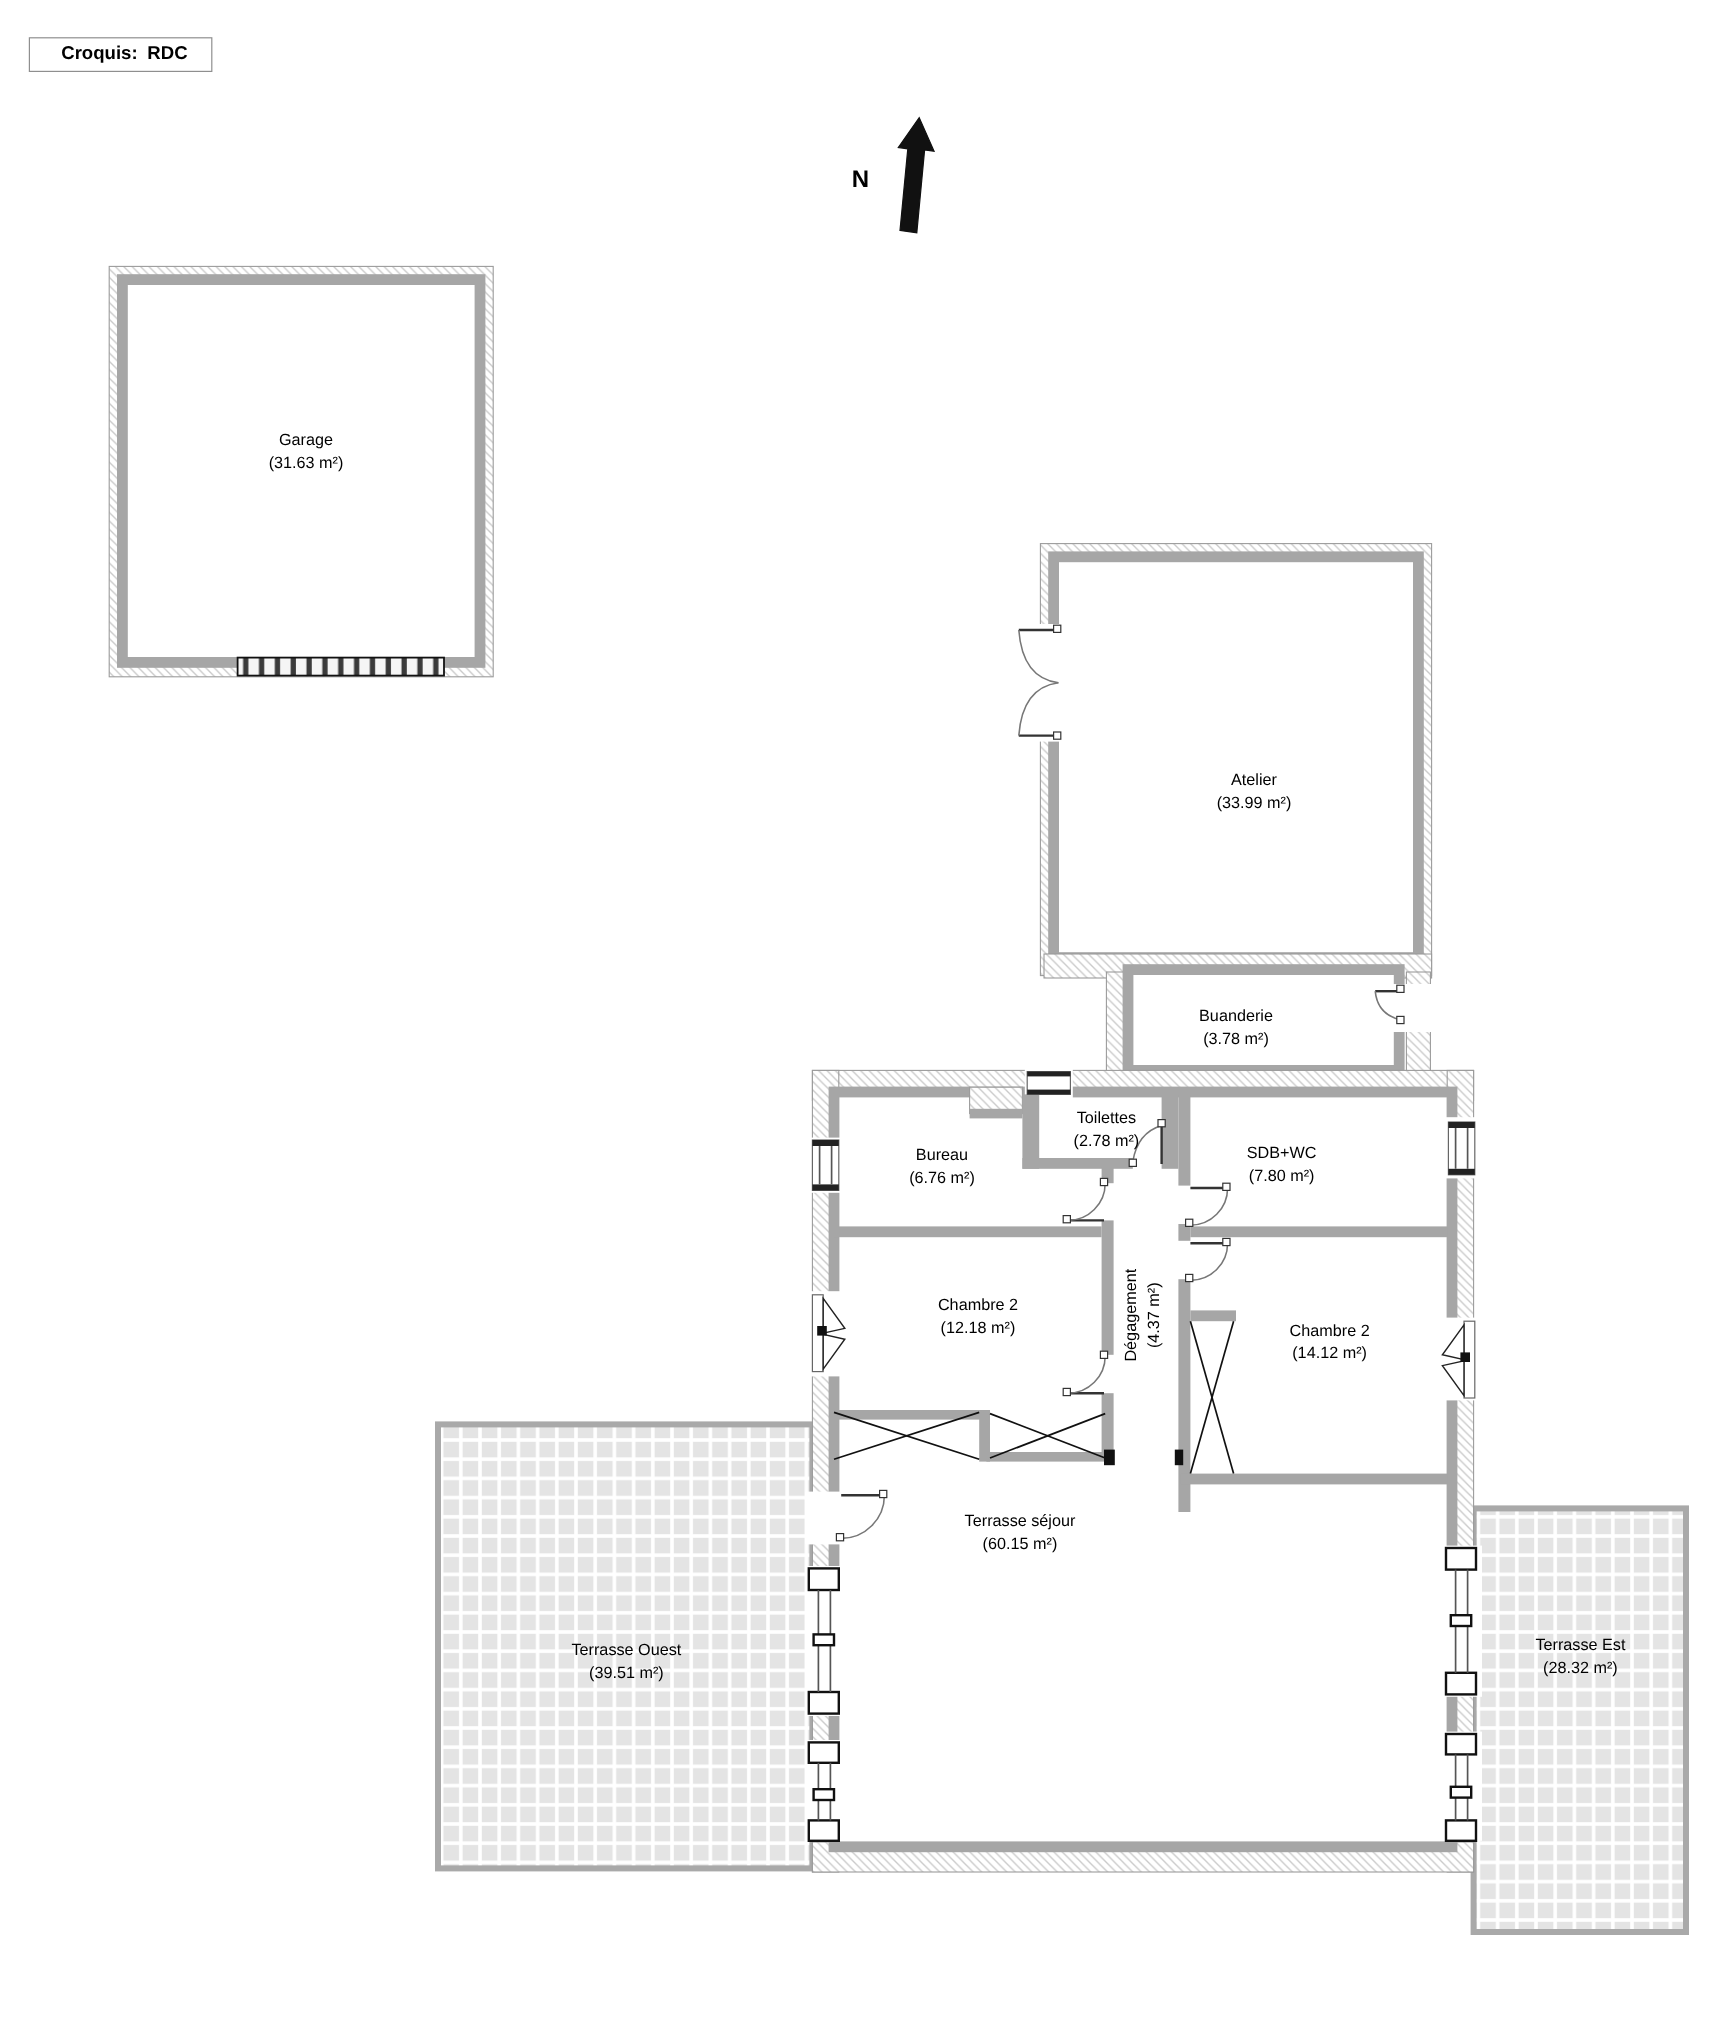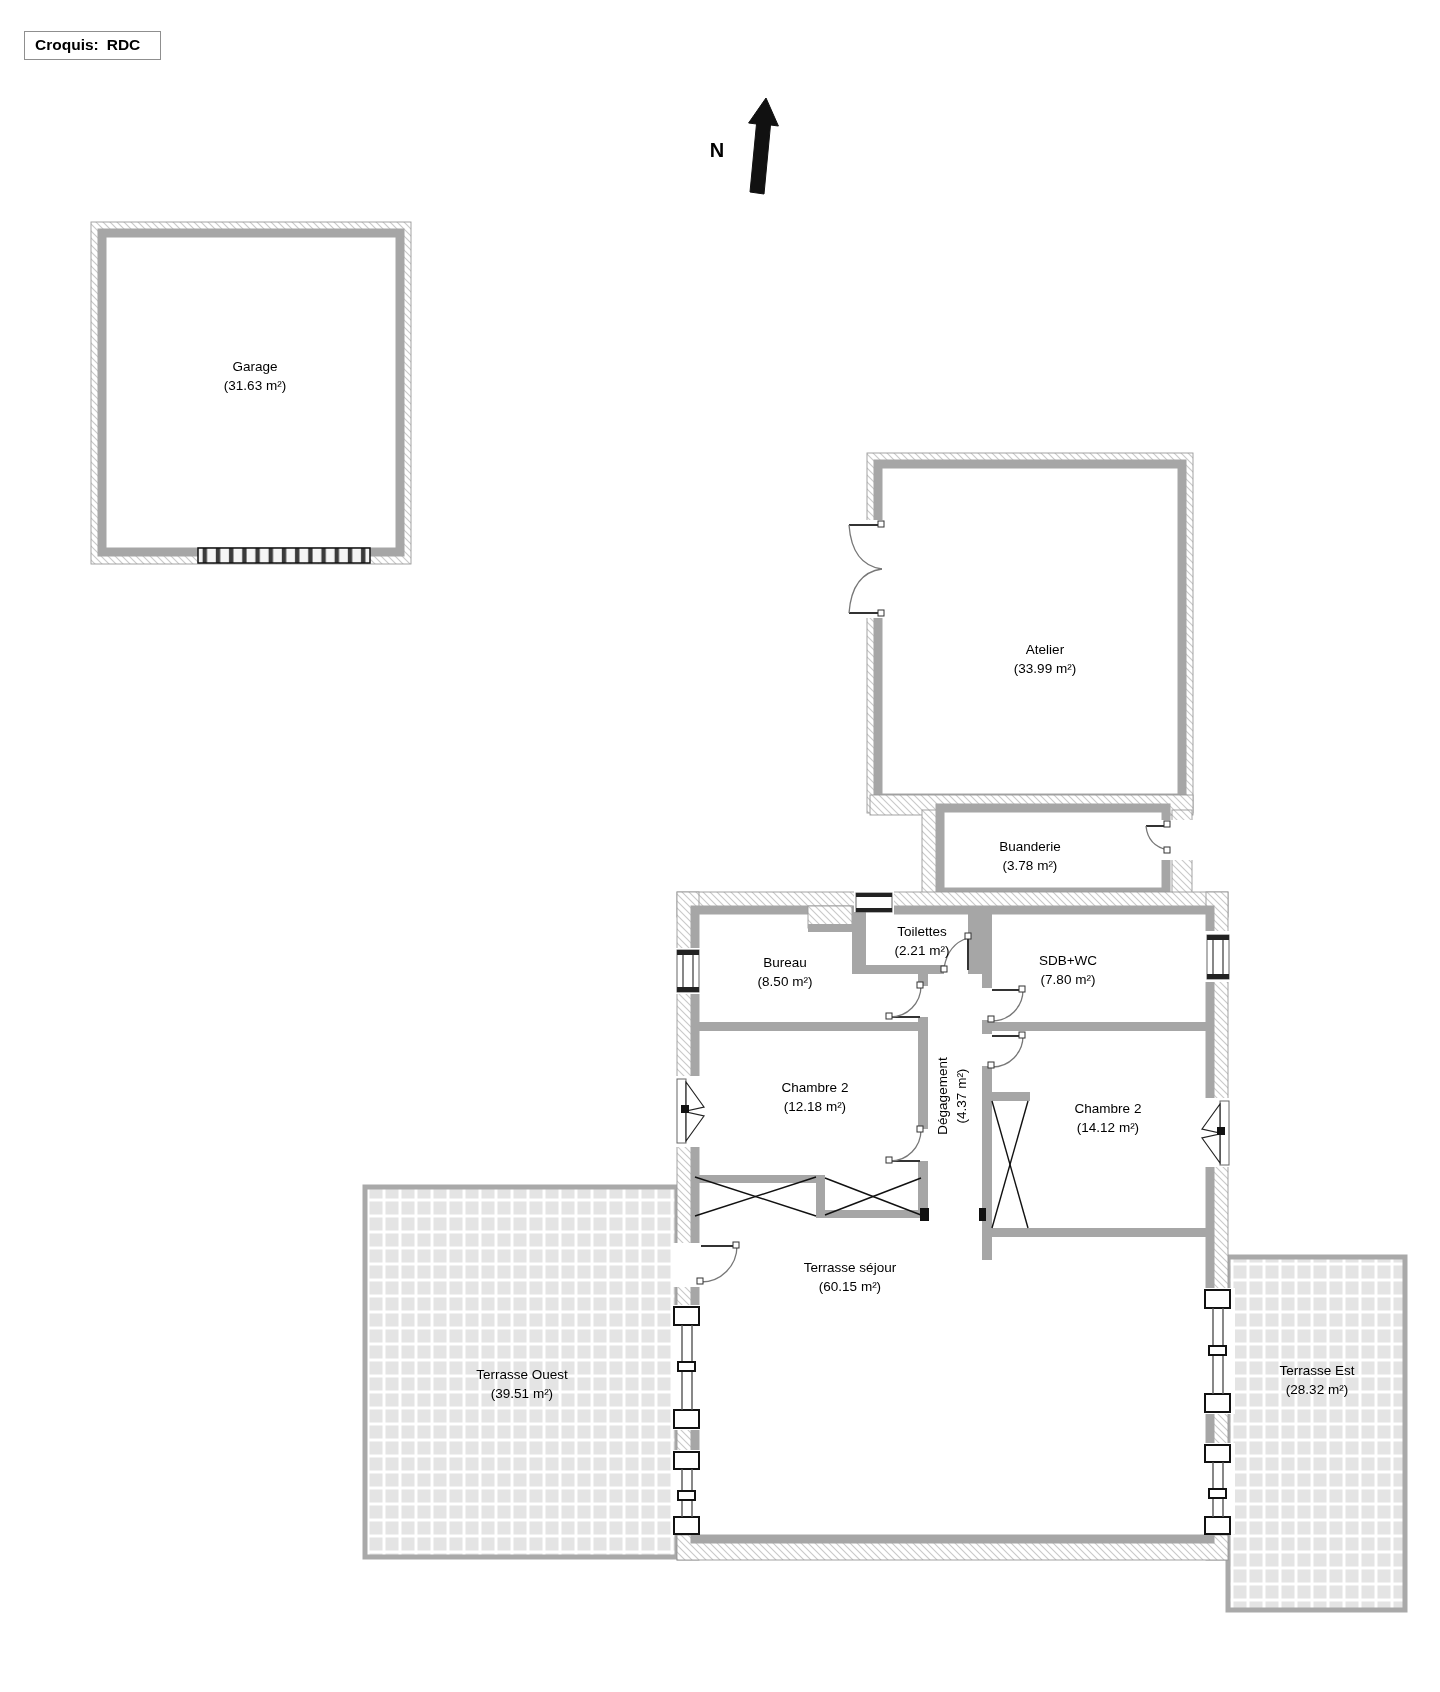--- a/index.html
+++ b/index.html
@@ -7,21 +7,21 @@
     --tile:#e4e4e4; --arc:#777; --leaf:#333; --text:#000;
   }
   html,body{margin:0;padding:0;background:#fff}
   #canvas{position:relative;width:1440px;height:1692px;background:#fff;
           font-family:"Liberation Sans",sans-serif;overflow:hidden}
   #plan-svg{position:absolute;left:0;top:0}
   .lbl{position:absolute;transform:translate(-50%,-50%);text-align:center;
        font-size:13.5px;line-height:19px;color:var(--text);white-space:nowrap}
   .lbl.rot{transform:translate(-50%,-50%) rotate(-90deg)}
   #titlebox{position:absolute;left:24px;top:31px;border:1px solid #8f8f8f;
-            background:#fff;padding:4px 12px 5px 10px;font-weight:bold;font-size:15.5px;color:#000}
+            background:#fff;padding:4px 12px 5px 26px;font-weight:bold;font-size:15.5px;color:#000}
   #titlebox span{margin-right:8px}
   #north-label{position:absolute;left:717px;top:150px;transform:translate(-50%,-50%);
                font-weight:bold;font-size:20px;color:#000}
   .hatch{fill:url(#hatchPat);stroke:var(--hatch-edge);stroke-width:.9}
   .frame{fill:#fff;stroke:var(--wall)}
   .gwall{fill:var(--wall)}
   .erase{fill:#fff}
   .arc{fill:none;stroke:var(--arc);stroke-width:1.3}
   .leaf{stroke:var(--leaf);stroke-width:2;fill:none}
   .jamb{fill:#fff;stroke:#333;stroke-width:1}
@@ -276,25 +276,25 @@
 <div class="lbl" style="left:1045px;top:659px">
   <div>Atelier</div>
   <div>(33.99 m²)</div>
 </div>
 <div class="lbl" style="left:1030px;top:856px">
   <div>Buanderie</div>
   <div>(3.78 m²)</div>
 </div>
 <div class="lbl" style="left:785px;top:972px">
   <div>Bureau</div>
-  <div>(8.50 m²)</div>
+  <div>(6.76 m²)</div>
 </div>
 <div class="lbl" style="left:922px;top:941px">
   <div>Toilettes</div>
-  <div>(2.21 m²)</div>
+  <div>(2.78 m²)</div>
 </div>
 <div class="lbl" style="left:1068px;top:970px">
   <div>SDB+WC</div>
   <div>(7.80 m²)</div>
 </div>
 <div class="lbl" style="left:815px;top:1097px">
   <div>Chambre 2</div>
   <div>(12.18 m²)</div>
 </div>
 <div class="lbl rot" style="left:952px;top:1096px">

